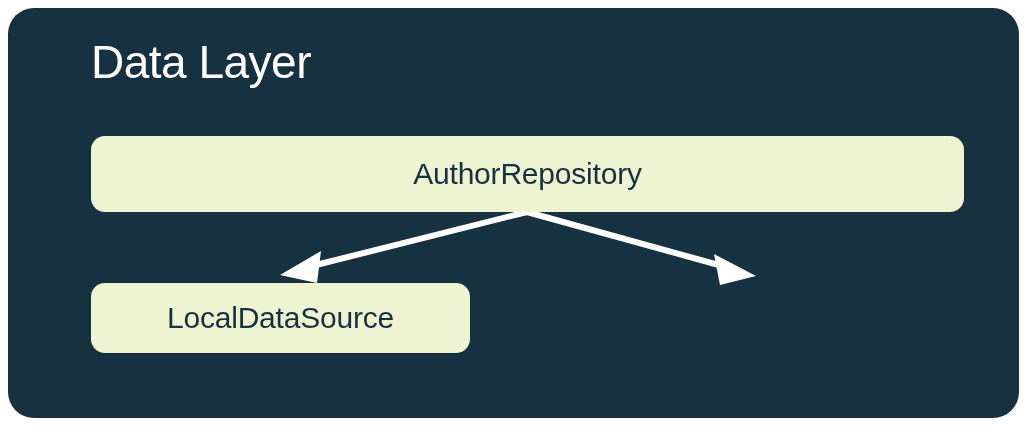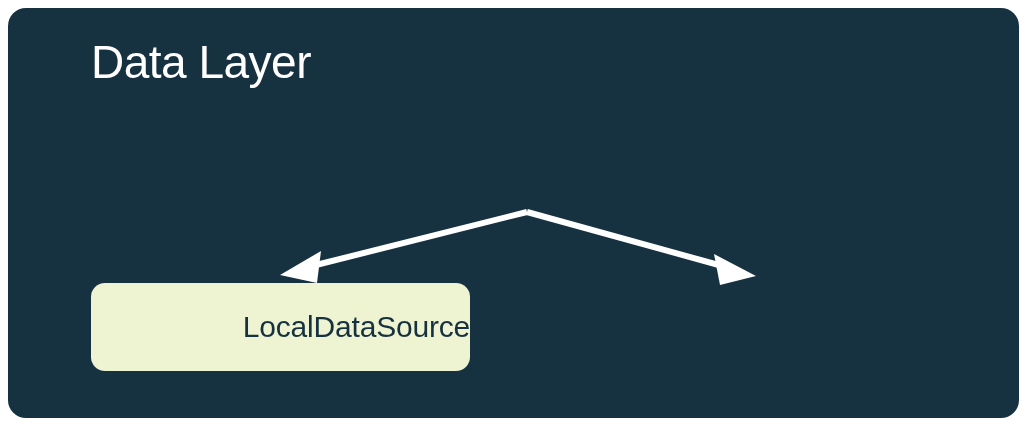--- a/index.html
+++ b/index.html
@@ -23,21 +23,21 @@
   }
 
   
   .layer-container {
     position: absolute;
     left: 8px;
     top: 8px;
     width: 1011px;
     height: 410px;
     background: #16313f;
-    border-radius: 18px;
+    border-radius: 26px;
     box-sizing: border-box;
   }
 
   
   .layer-title {
     position: absolute;
     left: 83px;
     top: 28px;
     font-size: 46px;
     font-weight: 400;
@@ -69,22 +69,21 @@
   .node-repository {
     left: 83px;
     top: 128px;
     width: 873px;
     height: 76px;
   }
   .node-local {
     left: 83px;
     top: 275px;
     width: 379px;
-    height: 88px;
-    justify-content: flex-end;
+    height: 70px;
   }
   .node-network {
     left: 519px;
     top: 275px;
     width: 437px;
     height: 74px;
   }
 
   
   .arrow-layer {
@@ -112,20 +111,23 @@
         <path d="M 519 204 L 300 259" stroke="#ffffff" stroke-width="6" fill="none" stroke-linecap="butt"></path>
         <path d="M 272 267 L 313 243 L 309 275 Z" fill="#ffffff"></path>
       </g>
 
       <g>
         <path d="M 519 204 L 718 259" stroke="#ffffff" stroke-width="6" fill="none" stroke-linecap="butt"></path>
         <path d="M 748 268 L 706 246 L 712 277 Z" fill="#ffffff"></path>
       </g>
     </svg>
 
+    <div class="node node-repository">
+      <span class="node-label">AuthorRepository</span>
+    </div>
 
     <div class="node node-local">
       <span class="node-label">LocalDataSource</span>
     </div>
 
 
   </div>
 </div>
 
 </body></html>

